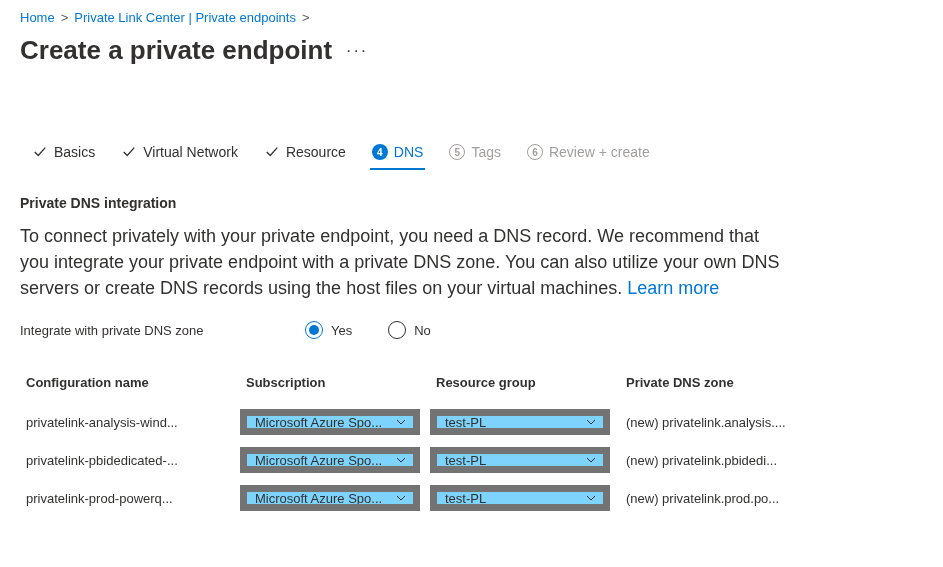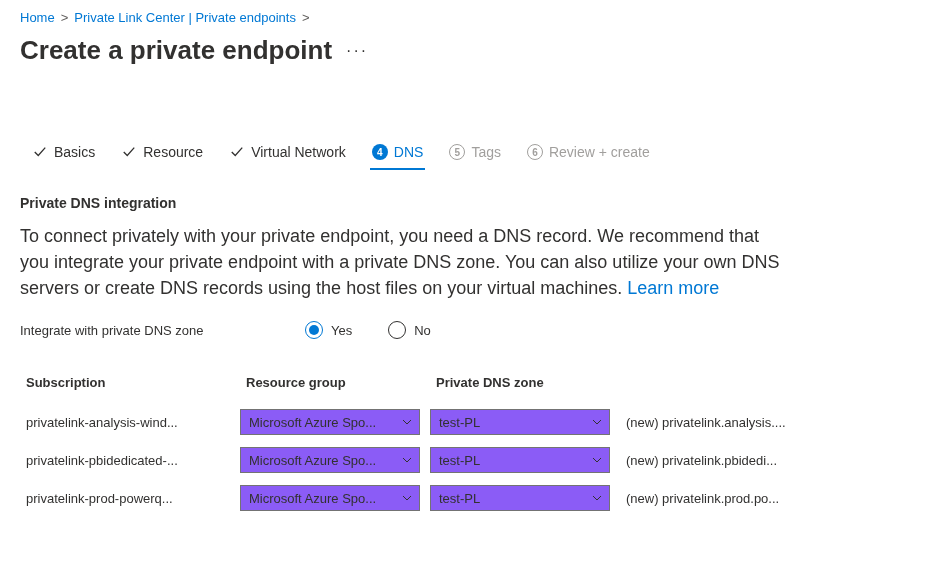--- a/index.html
+++ b/index.html
@@ -76,26 +76,26 @@
       display: grid;
       grid-template-columns: 210px 180px 180px 230px;
       gap: 10px;
       align-items: center;
       padding: 6px 0;
     }
     .config-head { font-weight: 600; font-size: 13px; border-bottom: 1px solid transparent; margin-bottom:6px;}
     .config-head > div { padding-left: 6px; }
     .config-row > .name-cell, .config-row > .zone-cell { padding-left: 6px; overflow: hidden; text-overflow: ellipsis; white-space: nowrap; }
     .dropdown {
-      border: 1px solid #737373;
+      border: 7px solid #737373;
       height: 26px;
       display: flex; align-items: center; justify-content: space-between;
       padding: 0 6px 0 8px;
       font-size: 13px;
-      background: #8b5cf6;
+      background: #7dd3fc;
       cursor: pointer;
       overflow: hidden;
     }
     .dropdown .val { overflow: hidden; text-overflow: ellipsis; white-space: nowrap; flex:1; }
     .dropdown .chev { flex-shrink: 0; margin-left: 6px; }
     .chev svg { display: block; }
   </style>
 </head>
 <body>
 
@@ -119,29 +119,29 @@
         </svg>
     </span>
     <span>Basics</span>
   </div>
   <div class="tab completed">
     <span class="step-icon">
       <svg width="14" height="14" viewBox="0 0 16 16">
           <path d="M2 8 L6 12 L14 3" stroke="#323130" stroke-width="1.5" fill="none"></path>
         </svg>
     </span>
-    <span>Resource</span>
+    <span>Virtual Network</span>
   </div>
   <div class="tab completed">
     <span class="step-icon">
       <svg width="14" height="14" viewBox="0 0 16 16">
           <path d="M2 8 L6 12 L14 3" stroke="#323130" stroke-width="1.5" fill="none"></path>
         </svg>
     </span>
-    <span>Virtual Network</span>
+    <span>Resource</span>
   </div>
   <div class="tab active">
     <span class="step-num">4</span>
     <span>DNS</span>
   </div>
   <div class="tab disabled">
     <span class="step-num disabled">5</span>
     <span>Tags</span>
   </div>
   <div class="tab disabled">
@@ -167,20 +167,21 @@
     </label>
     <label class="radio-opt">
       <span class="radio-outer"></span>
       <span>No</span>
     </label>
   </div>
 </div>
 
 <div class="config-table">
   <div class="config-head">
+    <div>Configuration name</div>
     <div>Subscription</div>
     <div>Resource group</div>
     <div>Private DNS zone</div>
   </div>
 
   <div class="config-row">
     <div class="name-cell">privatelink-analysis-wind...</div>
     <div class="dropdown">
       <span class="val">Microsoft Azure Spo...</span>
       <span class="chev">

